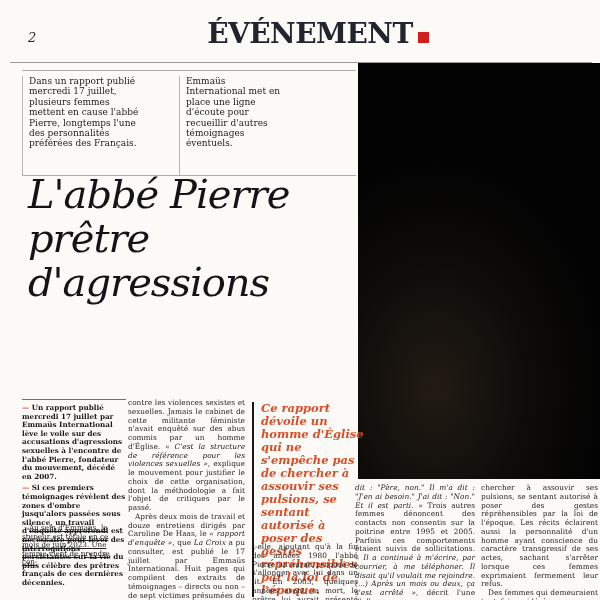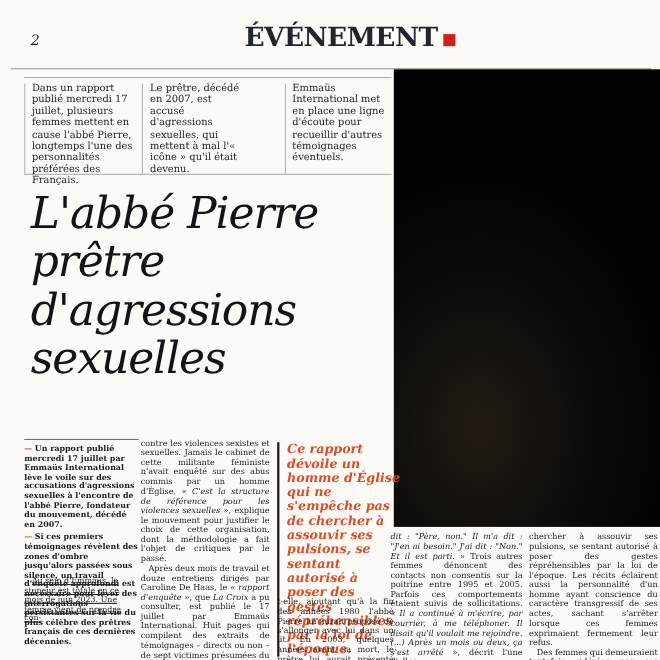--- a/index.html
+++ b/index.html
@@ -2,25 +2,25 @@
 <html style="--accent: #d94e28; --brand: #d1201a;"><head>
 <meta charset="utf-8">
 <style>
   html,body{margin:0;padding:0;}
   .page{position:relative;width:600px;height:600px;background:#fbfaf6;overflow:hidden;
         font-family:"DejaVu Serif", serif;color:#1d1d20;}
   
   .pagenum{position:absolute;left:28px;top:30px;font-style:italic;font-size:13px;color:#2a2a2e;}
   .masthead{position:absolute;left:0;top:22px;width:600px;text-align:center;}
   .dateline{font-style:italic;font-size:8.5px;color:#3c3c40;letter-spacing:.2px;}
-  .section-title{margin-top:1px;font-size:24px;font-weight:bold;letter-spacing:-.5px;color:#22242e;line-height:22px;margin-left:36px;}
+  .section-title{margin-top:1px;font-size:28px;font-weight:bold;letter-spacing:-.5px;color:#22242e;line-height:22px;margin-left:36px;}
   .red-square{display:inline-block;width:11px;height:11px;background:var(--brand);margin-left:5px;}
   .rule-top{position:absolute;left:10px;top:62px;width:582px;height:1px;background:#9d9d9a;}
   
-  .standfirst{position:absolute;left:22px;top:70px;width:334px;height:89px;box-sizing:border-box;
+  .standfirst{position:absolute;left:22px;top:70px;width:334px;height:106px;box-sizing:border-box;
               border-top:1px solid #aeaeab;border-bottom:1px solid #aeaeab;display:flex;padding-top:5px;}
   .standfirst .col{border-left:1px solid #b6b6b3;padding:0 6px 0 6px;font-size:9px;line-height:10.4px;color:#232326;}
   .standfirst .c1{width:112px;} .standfirst .c2{width:100px;} .standfirst .c3{width:100px;margin-left:32px;}
   
   .headline{position:absolute;left:28px;top:172px;width:330px;font-size:40px;line-height:44px;
             letter-spacing:-1px;color:#141418;}
   
   .photo{position:absolute;left:358px;top:63px;width:242px;height:416px;background:#000;}
   .photo .grad{width:100%;height:100%;
      background:radial-gradient(90% 70% at 32% 78%, #221b14 0%, #0e0c0a 42%, #030303 78%);}
@@ -50,25 +50,24 @@
   <div class="pagenum">2</div>
 
   <div class="masthead">
     <div class="section-title"><span>ÉVÉNEMENT</span><span class="red-square"></span></div>
   </div>
 
   <div class="rule-top"></div>
 
   <div class="standfirst">
     <div class="col c1">Dans un rapport publié mercredi 17 juillet, plusieurs femmes mettent en cause l'abbé Pierre, longtemps l'une des personnalités préférées des Français.</div>
-    <div class="col c2">Le prêtre, décédé en 2007, est accusé d'agressions sexuelles, qui mettent à mal l'« icône » qu'il était devenu.</div>
     <div class="col c3">Emmaüs International met en place une ligne d'écoute pour recueillir d'autres témoignages éventuels.</div>
   </div>
 
-  <h1 class="headline" style="margin:0;font-weight:normal;font-style:italic;"><span>L'abbé Pierre</span><br><span>prêtre</span><br><span>d'agressions</span><br><span>sexuelles</span></h1>
+  <h1 class="headline" style="margin:0;font-weight:normal;font-style:italic;"><span>L'abbé Pierre</span><br><span>prêtre</span><br><span>d'agressions</span><br></h1>
 
   <div class="photo">
       <div class="grad"></div>
     </div>
 
   <div class="briefs">
       <p><span class="ac">— </span><span>Un rapport publié mercredi 17 juillet par Emmaüs International lève le voile sur des accusations d'agressions sexuelles à l'encontre de l'abbé Pierre, fondateur du mouvement, décédé en 2007.</span></p>
       <p><span class="ac">— </span><span>Si ces premiers témoignages révèlent des zones d'ombre jusqu'alors passées sous silence, un travail d'enquête approfondi est nécessaire pour lever des interrogations persistantes sur la vie du plus célèbre des prêtres français de ces dernières décennies.</span></p>
     </div>
   <div class="briefs-closing">

